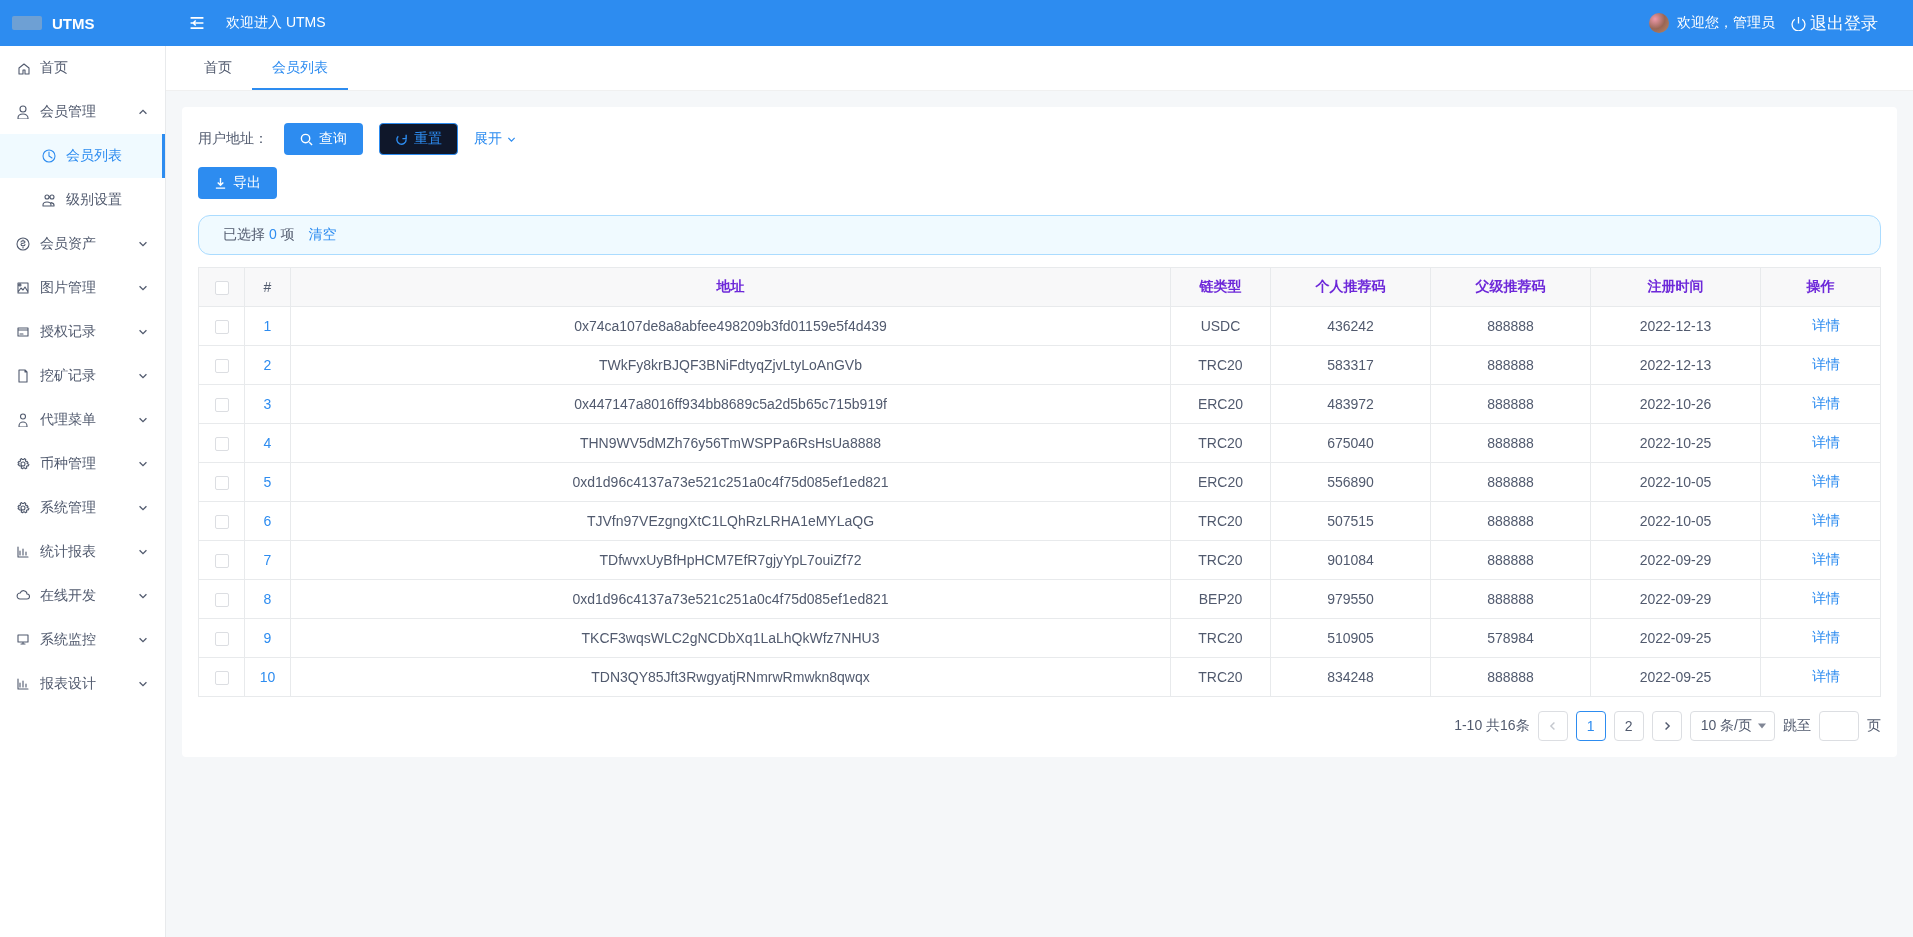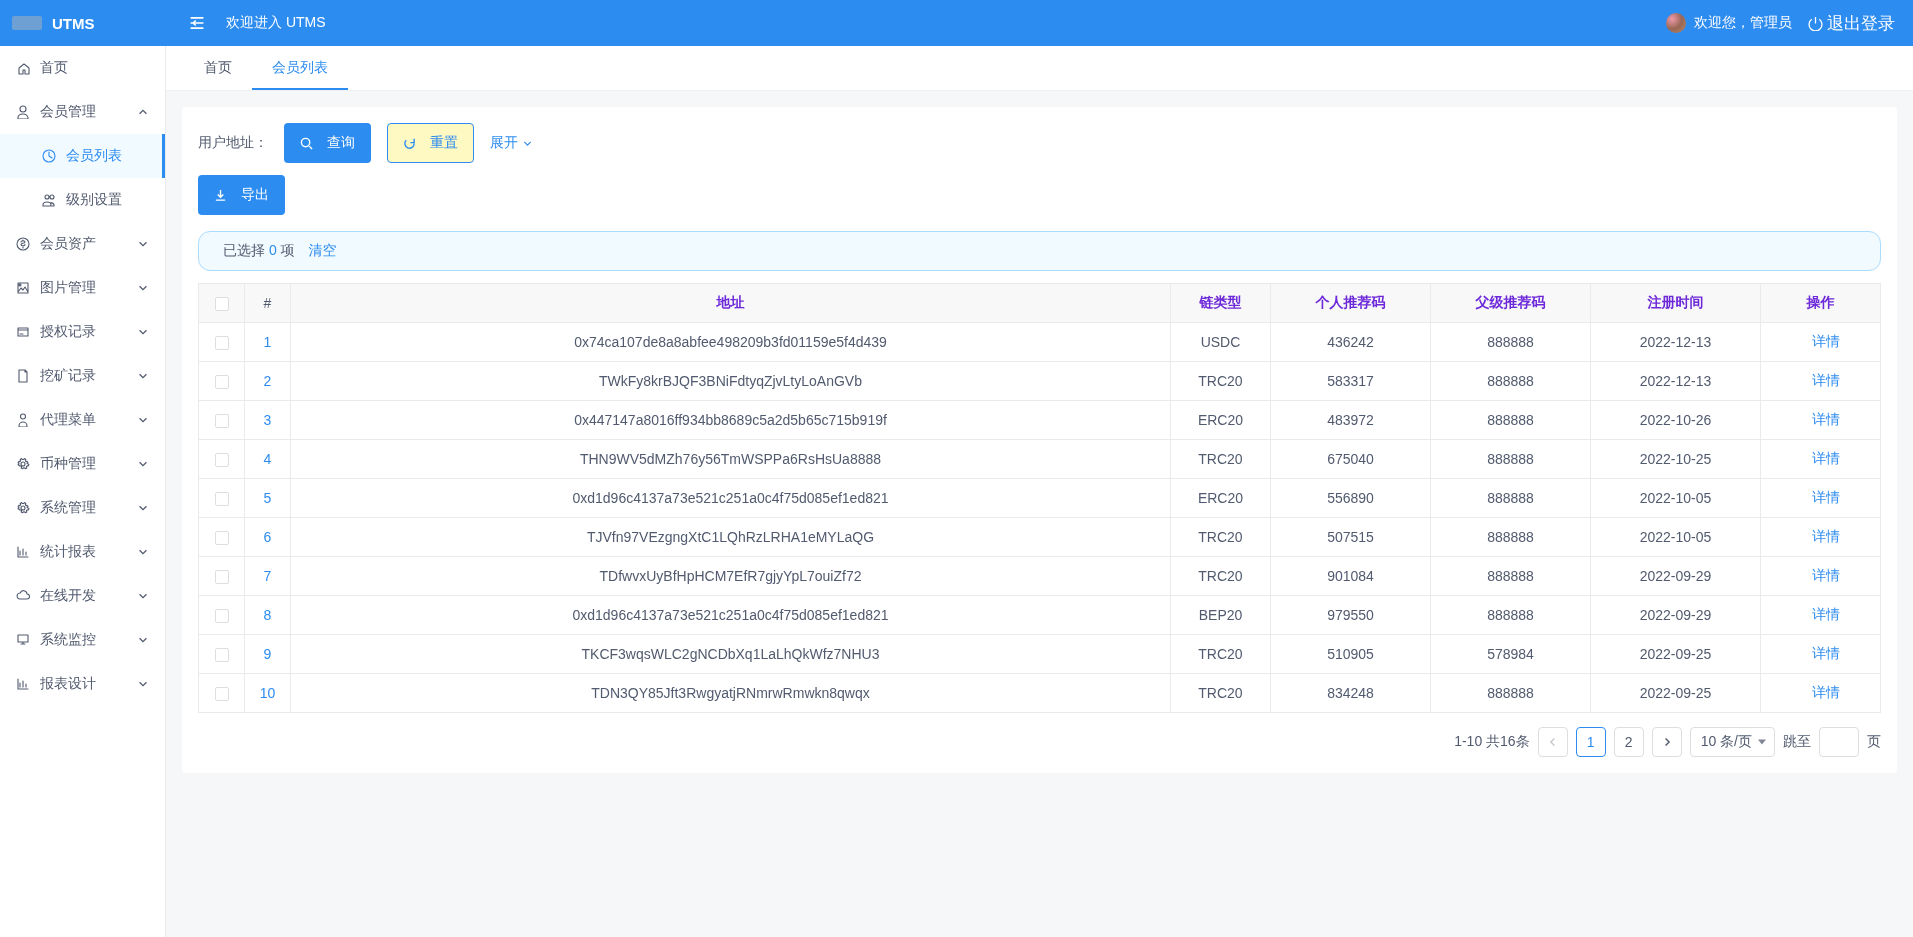--- a/index.html
+++ b/index.html
@@ -4,21 +4,21 @@
 <style>
 * { box-sizing: border-box; margin: 0; padding: 0; }
 body { font-family: -apple-system, BlinkMacSystemFont, "Segoe UI", "PingFang SC", "Microsoft YaHei", sans-serif; font-size: 14px; color: #515a6e; background: #f5f7f9; }
 
 .header { height: 46px; background: #2d8cf0; color: #fff; display: flex; align-items: center; padding: 0 0 0 0; }
 .logo-block { display: flex; align-items: center; padding-left: 12px; width: 180px; }
 .logo-car { width: 30px; height: 14px; background: #8aa8c7; border-radius: 2px; opacity: .7; margin-right: 10px; }
 .logo-text { font-weight: bold; font-size: 15px; }
 .collapse-btn { margin-left: 8px; cursor: pointer; display: flex; align-items: center; }
 .welcome-text { margin-left: 20px; color: #fff; font-size: 14px; }
-.header-right { margin-left: auto; display: flex; align-items: center; padding-right: 18px; gap: 16px; }
+.header-right { margin-left: auto; display: flex; align-items: center; padding-right: 35px; gap: 16px; }
 .avatar { width: 20px; height: 20px; border-radius: 50%; background: radial-gradient(circle at 30% 30%, #e9a, #965, #b86);}
 .welcome-user { font-size: 14px; }
 .logout { display: flex; align-items: center; gap: 4px; font-size: 17px; cursor: pointer;}
 .header-user-block{display:flex;align-items:center;gap:8px;cursor:pointer;}
 
 .layout { display: flex; height: calc(100vh - 46px); }
 .sidebar { width: 166px; background: #fff; border-right: 1px solid #e8eaec; overflow-y: auto; flex-shrink:0; }
 .menu-item { padding: 13px 16px; display: flex; align-items: center; gap: 10px; cursor: pointer; position: relative; color:#515a6e; }
 .menu-item .chev { margin-left: auto; }
 .menu-item.sub { padding-left: 42px; font-size: 14px;}
@@ -31,22 +31,22 @@
 .tab { padding: 0 20px; display: flex; align-items: center; cursor:pointer; font-size:14px; position:relative; }
 .tab.active { color: #2d8cf0; }
 .tab.active::after { content:""; position:absolute; bottom:0; left:0; right:0; height:2px; background:#2d8cf0; }
 
 .content-wrap{padding:16px;}
 .card { background: #fff; padding: 16px; border-radius: 4px; }
 .toolbar { display: flex; align-items: center; gap: 16px; flex-wrap:wrap; }
 .label { color: #515a6e; font-size:14px; }
 .input { height: 32px; border: 1px solid #dcdee2; border-radius: 4px; padding: 0 10px; width: 260px; font-size:14px; color:#515a6e; }
 .input::placeholder { color: #c5c8ce; }
-.btn { height: 40px; border-radius: 4px; padding: 0 15px; display: inline-flex; align-items: center; gap: 14px; cursor: pointer; font-size: 14px; border: 1px solid transparent; background: #2d8cf0; color: #fff; }
-.btn.ghost { background: #fef9c3; color: #2d8cf0; border-color: #2d8cf0; }
+.btn { height: 32px; border-radius: 4px; padding: 0 15px; display: inline-flex; align-items: center; gap: 6px; cursor: pointer; font-size: 14px; border: 1px solid transparent; background: #2d8cf0; color: #fff; }
+.btn.ghost { background: #0f172a; color: #2d8cf0; border-color: #2d8cf0; }
 .expand-link { color: #2d8cf0; cursor: pointer; display:flex; align-items:center; gap:4px; }
 .export-row { margin-top: 12px; }
 .sel-bar { margin-top: 16px; border: 1px solid #abdcff; background: #f0faff; border-radius: 12px; padding: 10px 24px; font-size: 14px; display:flex; align-items:center; gap:14px;}
 .sel-bar .count { color: #2d8cf0; }
 .sel-bar .clear { color: #2d8cf0; cursor:pointer; }
 
 .table { width: 100%; border-collapse: collapse; margin-top: 12px; table-layout:fixed; }
 .table th, .table td { border: 1px solid #e8eaec; padding: 10px 8px; text-align: center; font-size: 14px; overflow:hidden; text-overflow:ellipsis; white-space:nowrap; }
 .table th { background: #f8f8f9; font-weight: bold; color:#6d28d9; }
 .table td { color: #515a6e; }

